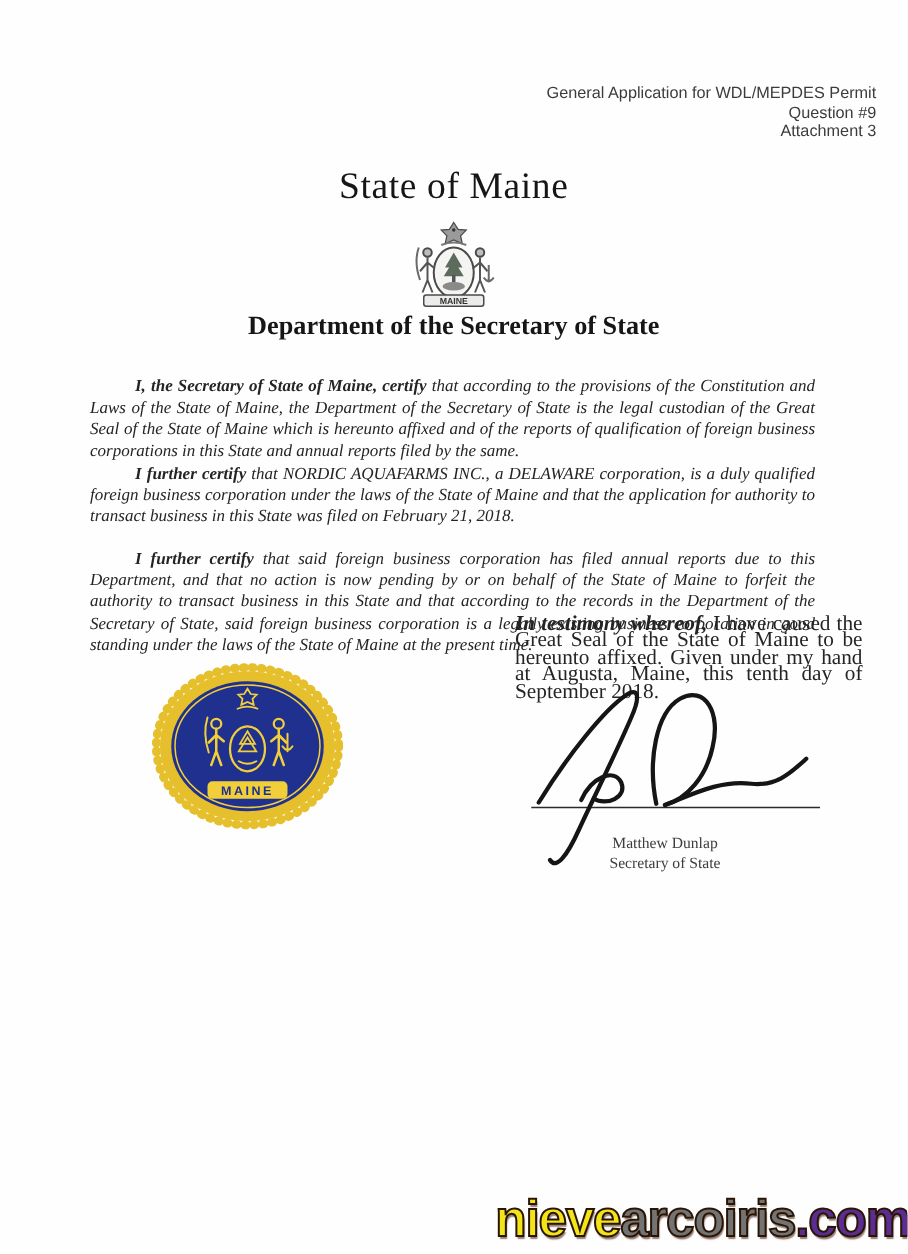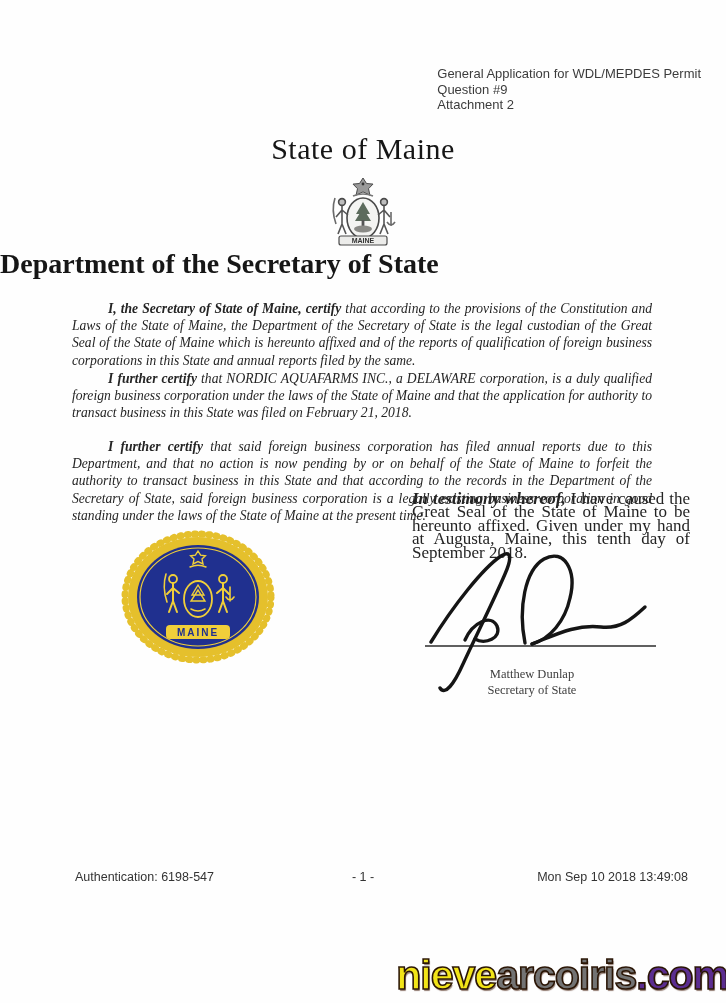--- a/index.html
+++ b/index.html
@@ -6,32 +6,34 @@
   .page{
     position:relative;
     width:726px;height:1003px;
     background:#fefefe;
     font-family:"Liberation Serif", serif;
     color:#1c1c1c;
     overflow:hidden;
   }
   .hdr{
     position:absolute;top:66px;right:25px;
+    text-align:right;
     font-family:"Liberation Sans", sans-serif;
     font-size:13px;line-height:15.5px;color:#3c3c3c;
   }
   .title{
     position:absolute;top:132px;left:0;right:0;
     text-align:center;
     font-size:30px;font-weight:normal;letter-spacing:.5px;color:#161616;
   }
   .emblem{position:absolute;top:176px;left:50%;transform:translateX(-50%);}
   .subtitle{
     position:absolute;top:248px;left:0;right:0;
-    font-size:28px;font-weight:bold;color:#161616;
+    text-align:center;
+    font-size:21px;font-weight:bold;color:#161616;
   }
   .para{
     position:absolute;left:72px;width:580px;
     font-style:italic;
     font-size:13.6px;line-height:17.4px;
     text-align:justify;
     text-indent:36px;
     color:#242424;
   }
   .para b{font-weight:bold;}
@@ -72,21 +74,21 @@
   .wm-3{color:#5b2d90;}
 </style>
 </head>
 <body>
 
 <div class="page">
 
   <div class="hdr">
     <div>General Application for WDL/MEPDES Permit</div>
     <div>Question #9</div>
-    <div>Attachment 2</div>
+    <div>Attachment 3</div>
   </div>
 
   <div class="title">State of Maine</div>
 
   <svg class="emblem" width="100" height="74" viewBox="0 0 100 74">
     <g fill="none" stroke="#4a4a4a" stroke-width="1.6">
       <path d="M50 2 l3.5 5.5 6.5 0.6 -4.5 4.6 1.4 6.4 -6.9 -3.2 -6.9 3.2 1.4 -6.4 -4.5 -4.6 6.5 -0.6 Z" fill="#9a9a9a" stroke-width="1"></path>
       <circle cx="50" cy="8" r="1.4" fill="#333" stroke="none"></circle>
       <path d="M40 20 q10 -4 20 0" stroke="#777"></path>
       <ellipse cx="50" cy="42" rx="16" ry="20" fill="#f4f4f2" stroke="#4a4a4a"></ellipse>
@@ -148,21 +150,16 @@
       <path d="M112 97 C105 62 112 24 131 13 C151 2 164 24 157 52 C152 75 137 93 119 98"></path>
       <path d="M119 98 C142 89 163 78 188 81 C207 83 218 74 232 61"></path>
     </g>
   </svg>
 
   <div class="sig-name">
     <div>Matthew Dunlap</div>
     <div>Secretary of State</div>
   </div>
 
-  <div class="footer">
-    <span class="foot-auth">Authentication: 6198-547</span>
-    <span class="foot-page">- 1 -</span>
-    <span class="foot-date">Mon Sep 10 2018 13:49:08</span>
-  </div>
 
   <div class="watermark"><span class="wm-1">nieve</span><span class="wm-2">arcoiris</span><span class="wm-3">.com</span></div>
 
 </div>
 
 </body></html>

